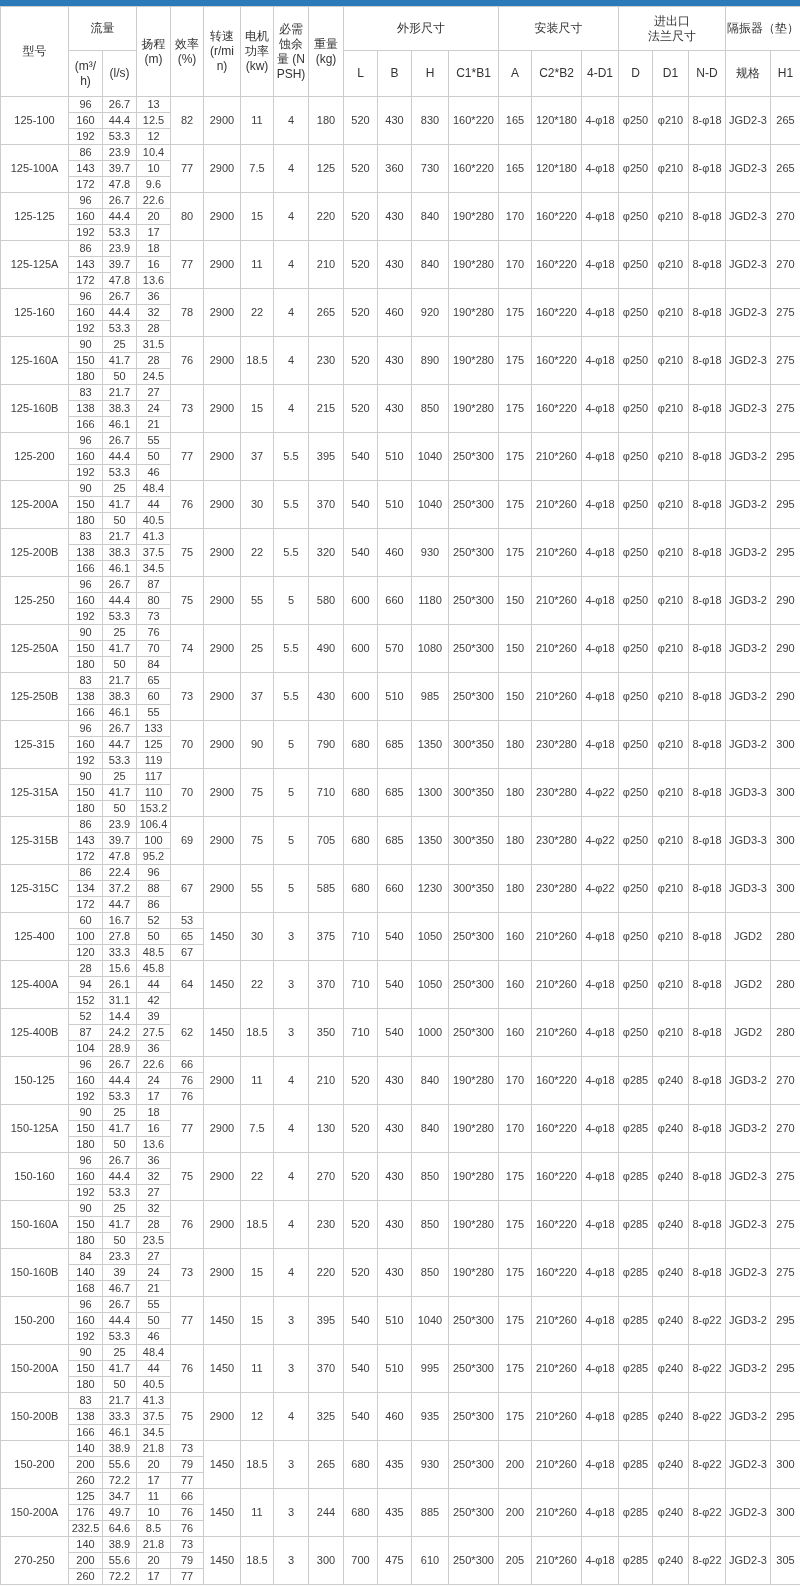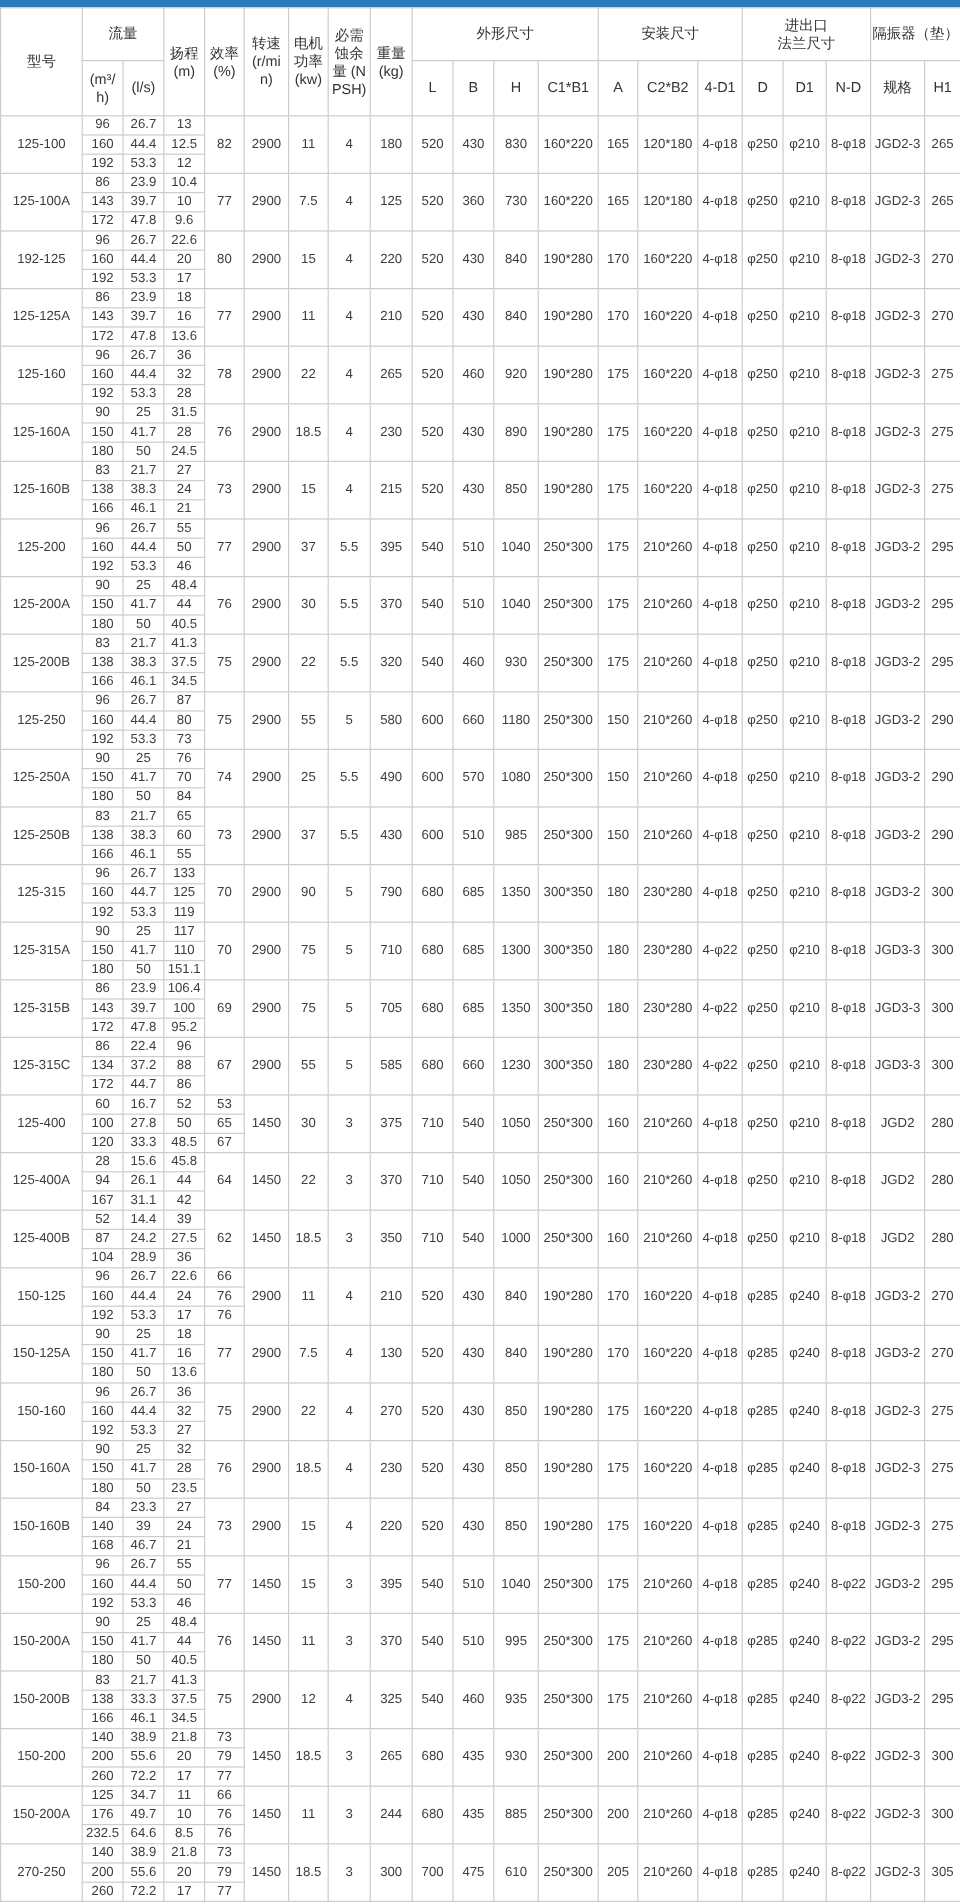--- a/index.html
+++ b/index.html
@@ -168,21 +168,21 @@
         <td>143</td>
         <td>39.7</td>
         <td>10</td>
       </tr>
       <tr>
         <td>172</td>
         <td>47.8</td>
         <td>9.6</td>
       </tr>
       <tr>
-        <td rowspan="3" class="model">192-125</td>
+        <td rowspan="3" class="model">125-125</td>
         <td>96</td>
         <td>26.7</td>
         <td>22.6</td>
         <td rowspan="3">80</td>
         <td rowspan="3">2900</td>
         <td rowspan="3">15</td>
         <td rowspan="3">4</td>
         <td rowspan="3">220</td>
         <td rowspan="3">520</td>
         <td rowspan="3">430</td>
@@ -594,21 +594,21 @@
         <td rowspan="3">300</td>
       </tr>
       <tr>
         <td>150</td>
         <td>41.7</td>
         <td>110</td>
       </tr>
       <tr>
         <td>180</td>
         <td>50</td>
-        <td>151.1</td>
+        <td>153.2</td>
       </tr>
       <tr>
         <td rowspan="3" class="model">125-315B</td>
         <td>86</td>
         <td>23.9</td>
         <td>106.4</td>
         <td rowspan="3">69</td>
         <td rowspan="3">2900</td>
         <td rowspan="3">75</td>
         <td rowspan="3">5</td>
@@ -726,21 +726,21 @@
         <td rowspan="3">8-φ18</td>
         <td rowspan="3">JGD2</td>
         <td rowspan="3">280</td>
       </tr>
       <tr>
         <td>94</td>
         <td>26.1</td>
         <td>44</td>
       </tr>
       <tr>
-        <td>167</td>
+        <td>152</td>
         <td>31.1</td>
         <td>42</td>
       </tr>
       <tr>
         <td rowspan="3" class="model">125-400B</td>
         <td>52</td>
         <td>14.4</td>
         <td>39</td>
         <td rowspan="3">62</td>
         <td rowspan="3">1450</td>

